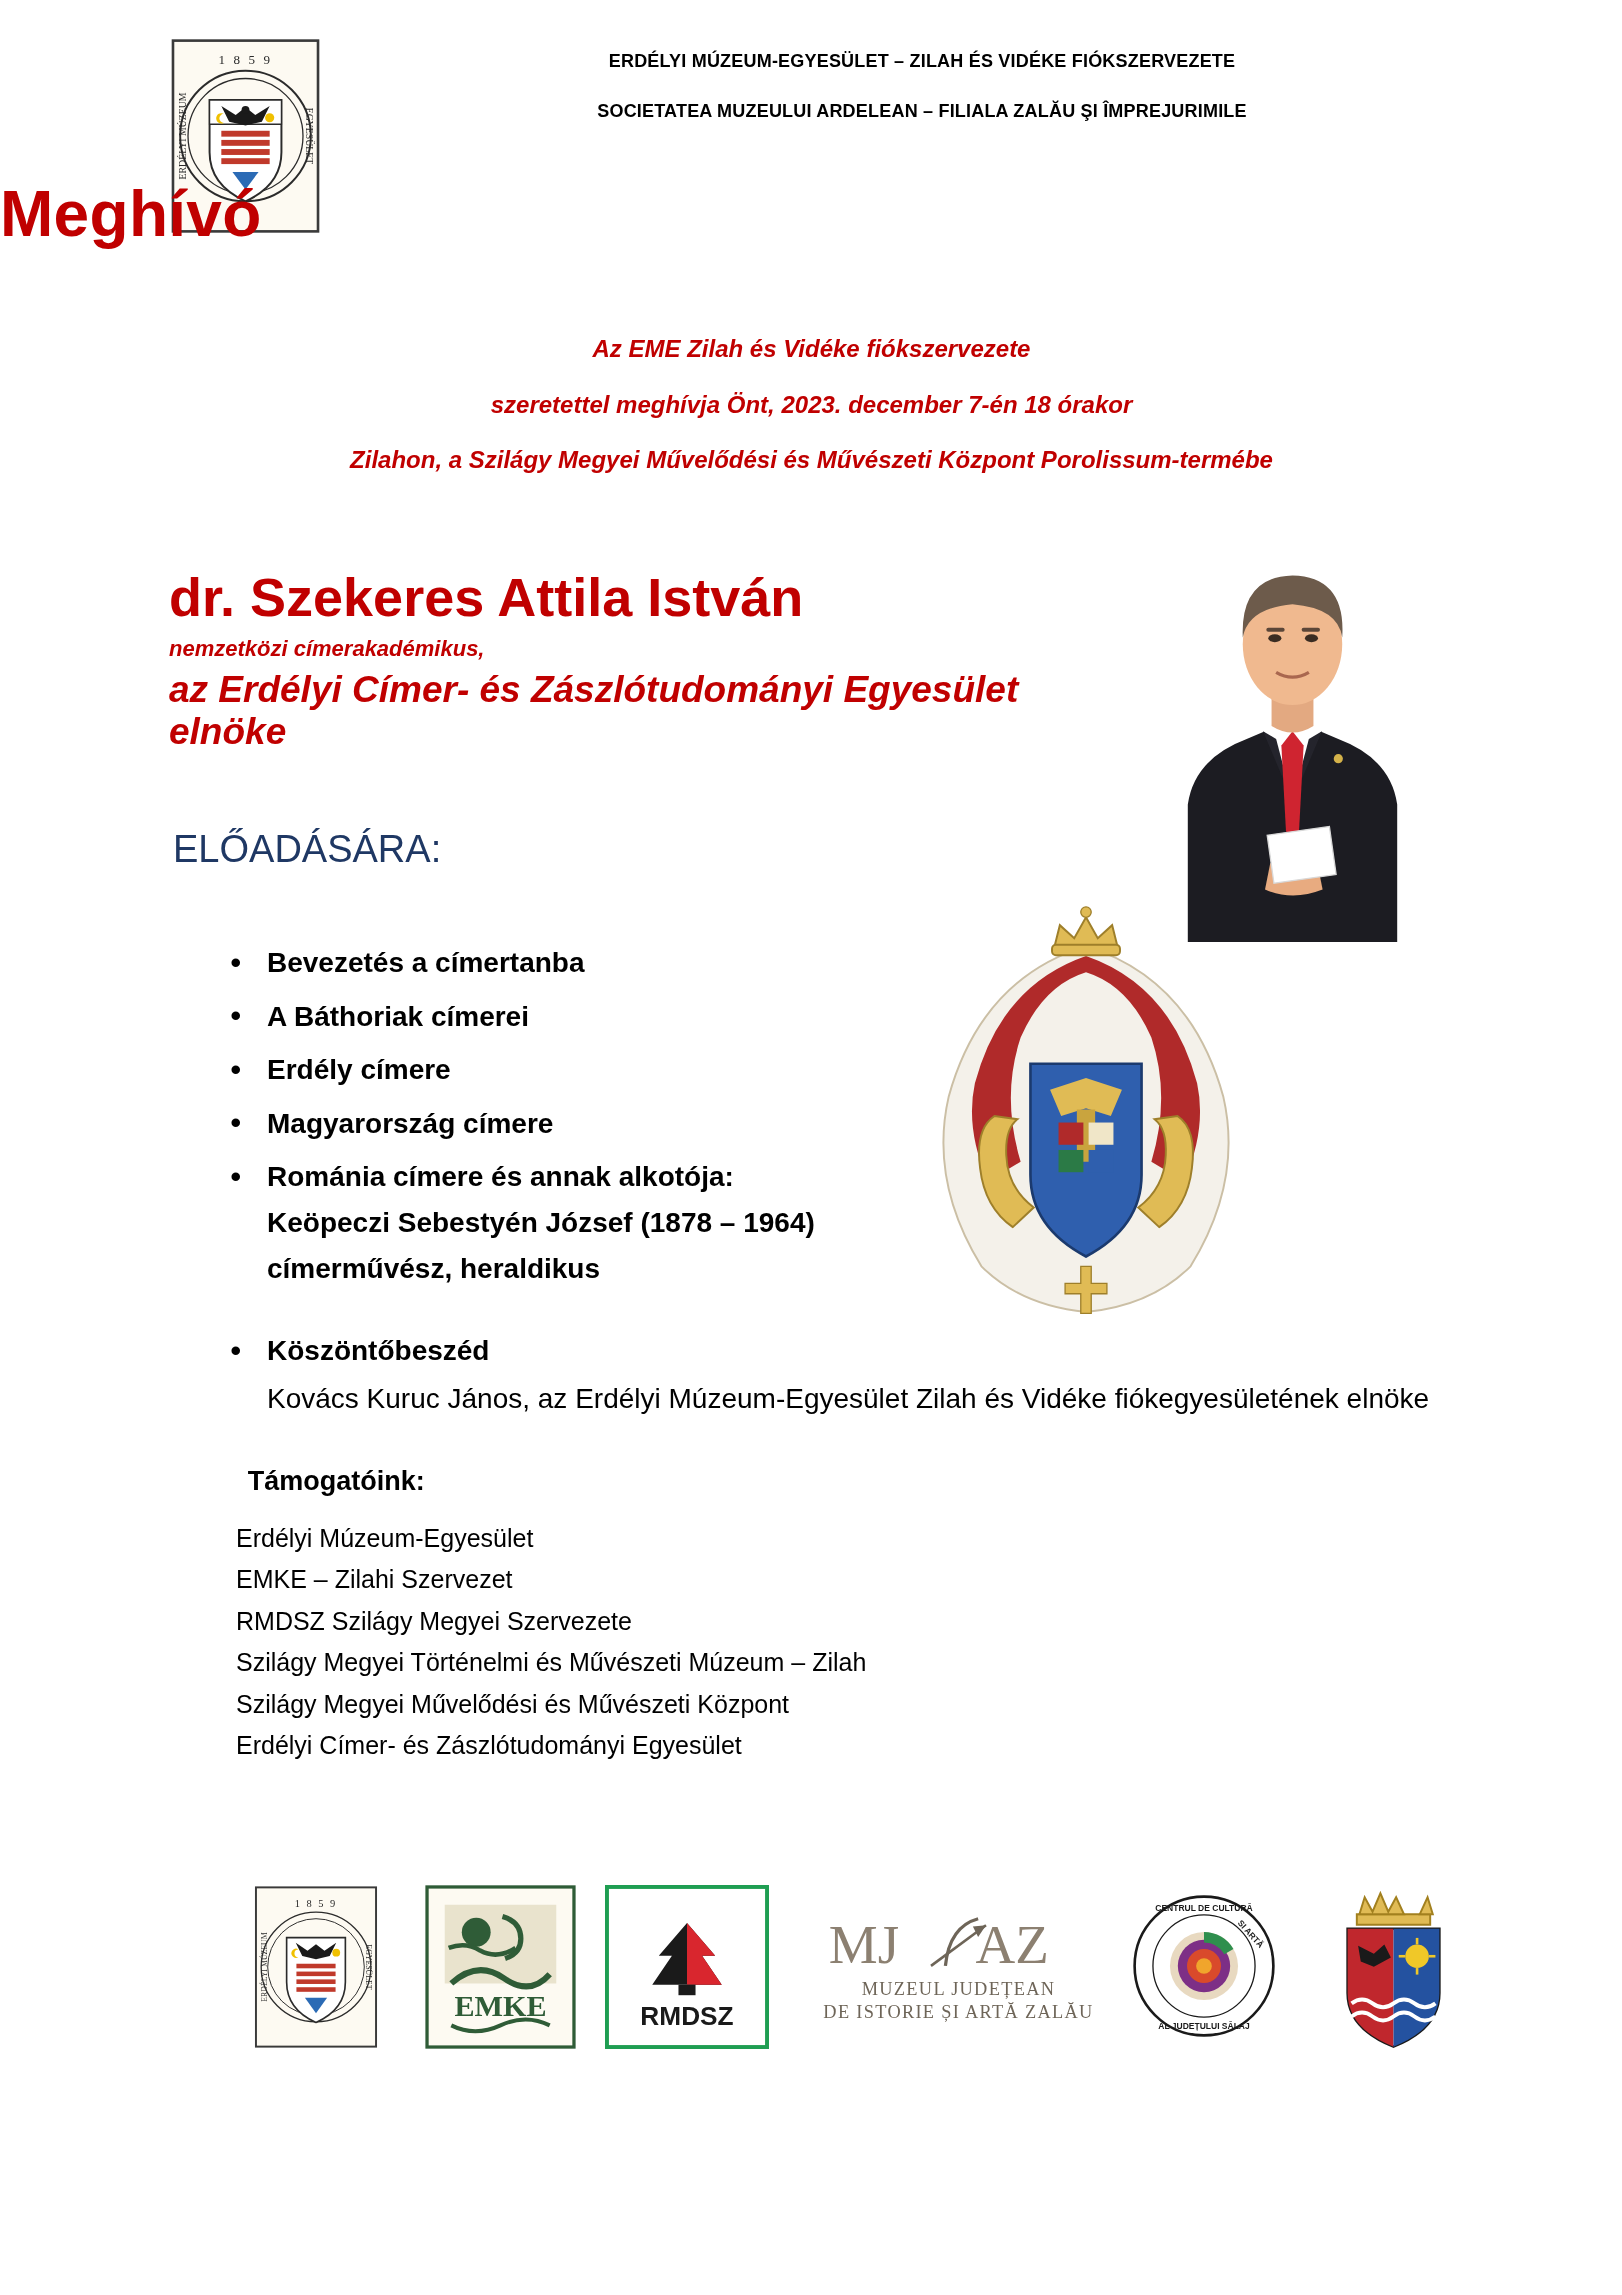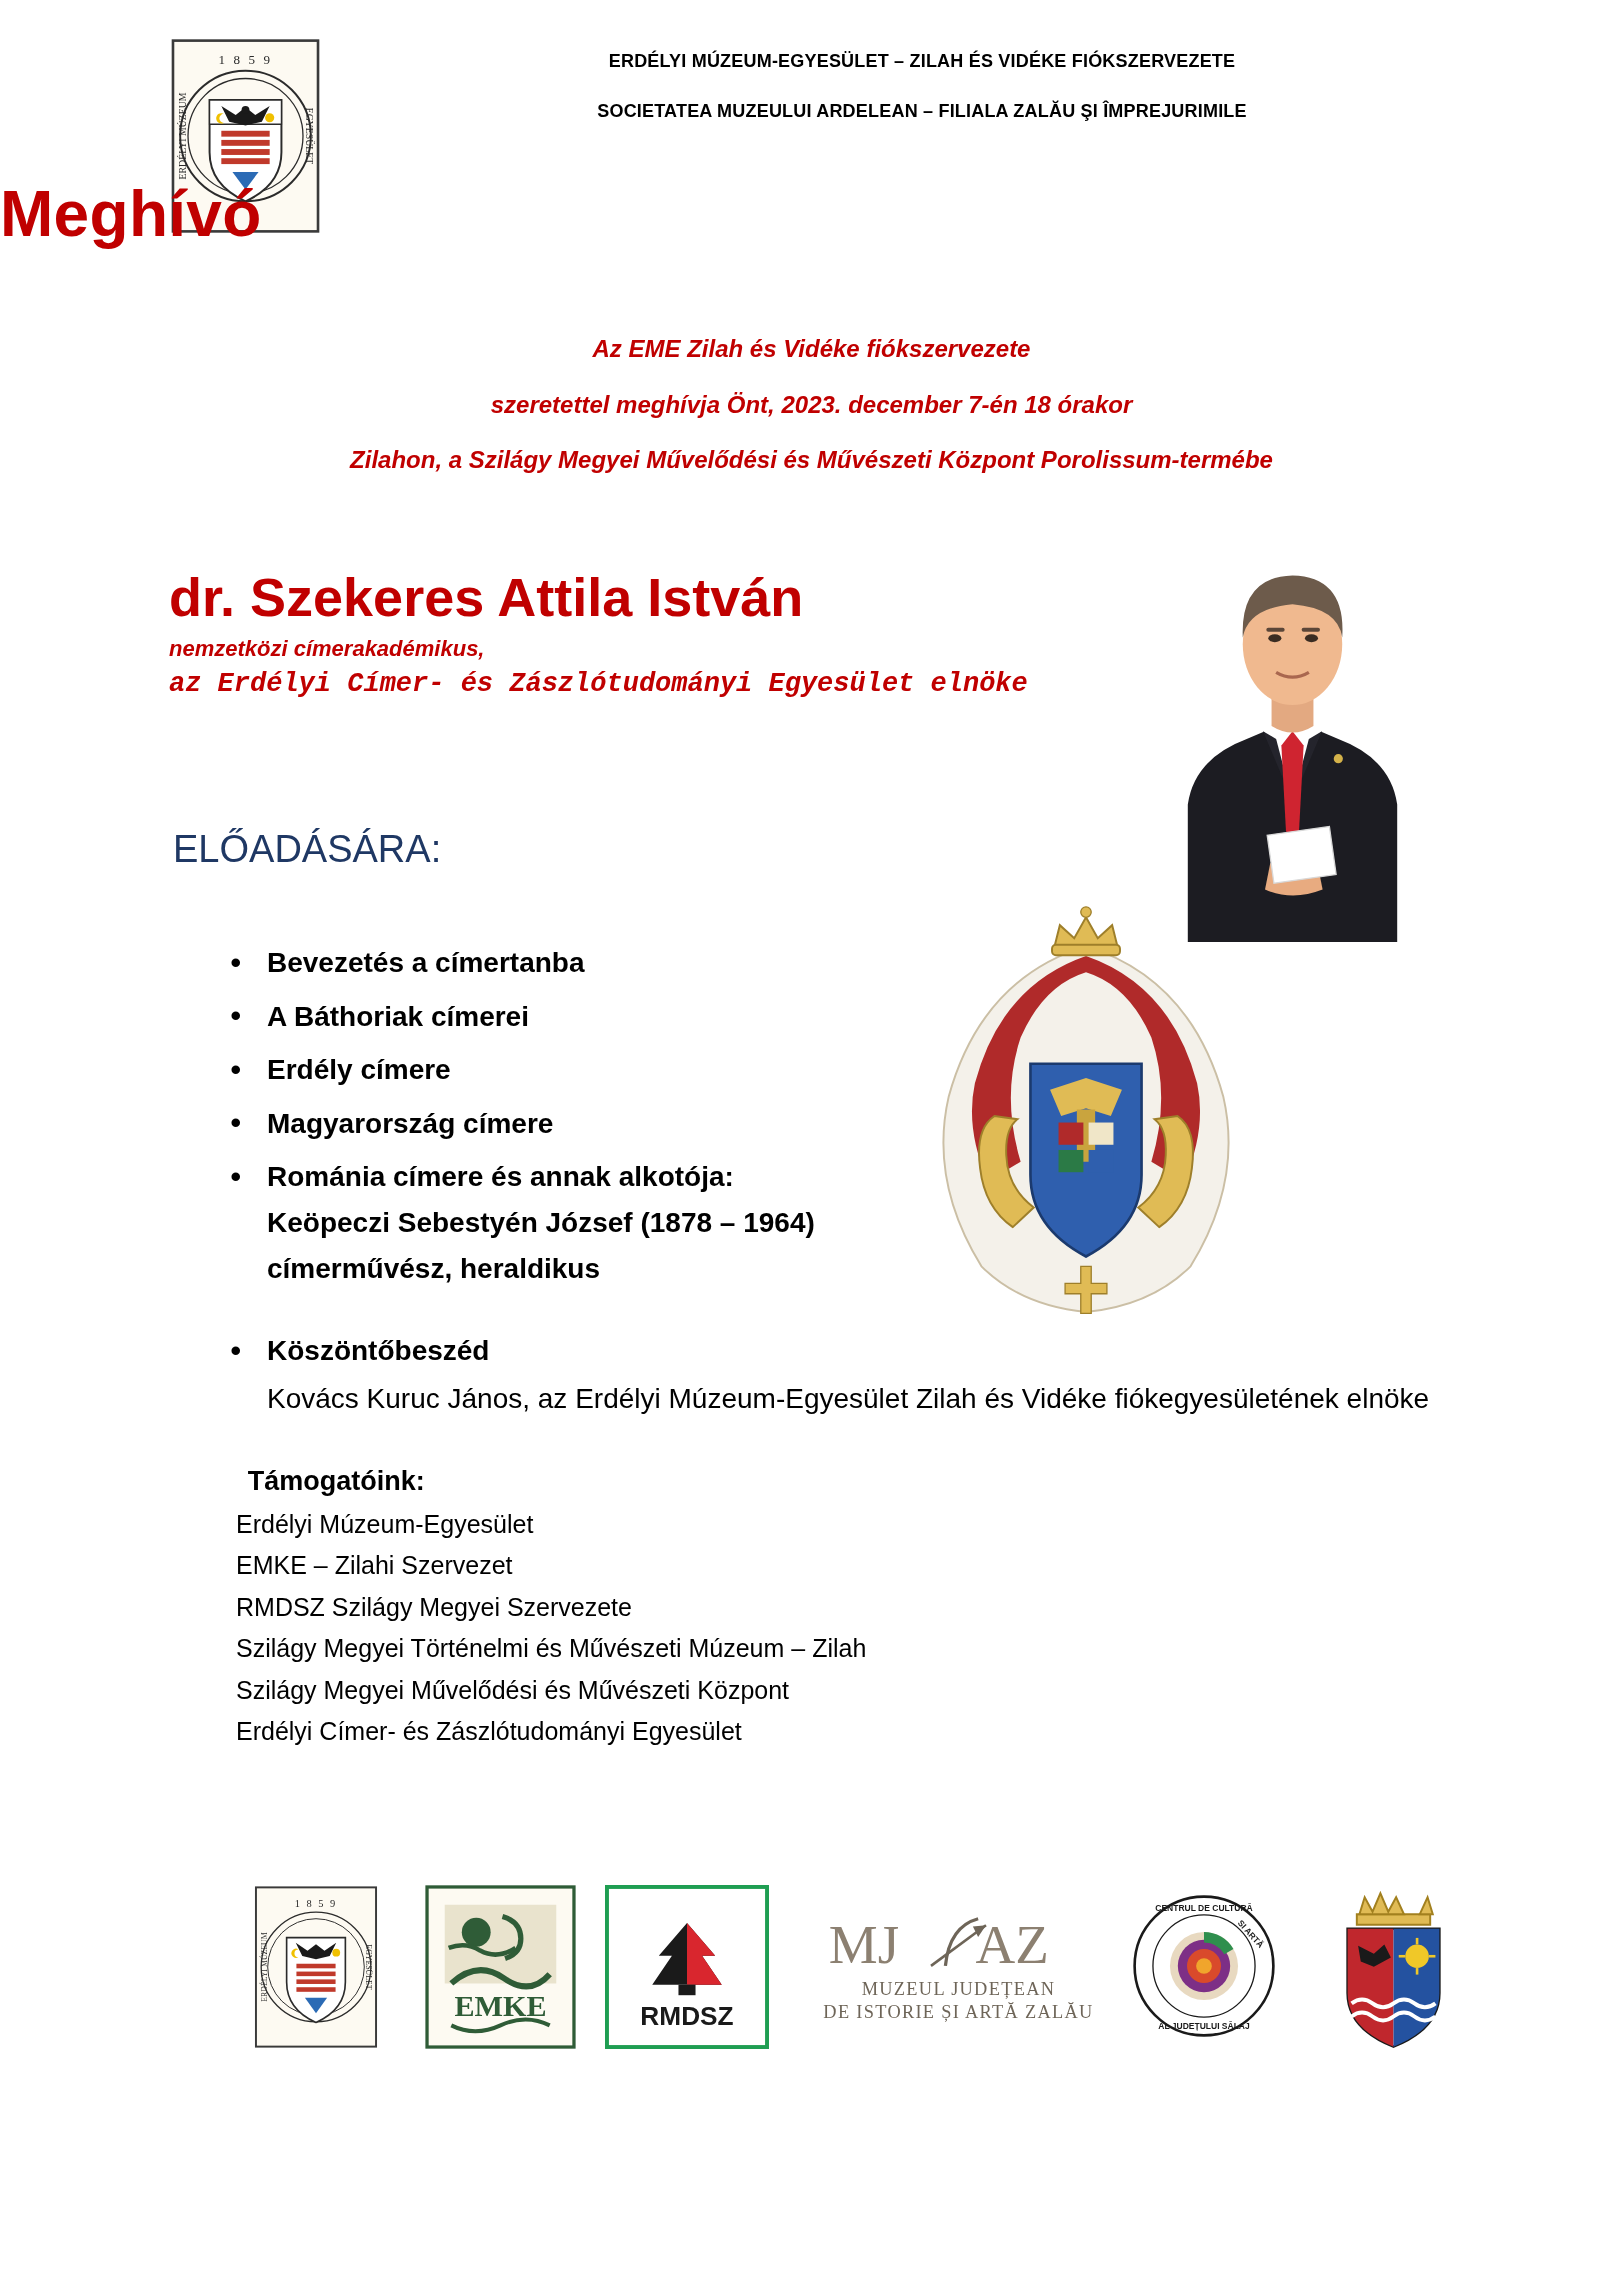--- a/index.html
+++ b/index.html
@@ -98,25 +98,24 @@
     margin-bottom: 10.5px;
   }
   .speaker-sub1 {
     font-size: 22px;
     font-weight: bold;
     font-style: italic;
     color: #C00000;
     margin-bottom: 6.5px;
   }
   .speaker-sub2 {
-    font-size: 27px;
+    font-size: 37px;
     font-weight: bold;
     font-style: italic;
     color: #C00000;
-    font-family: Liberation Mono, monospace;
   }
   .eloadasara {
     position: absolute;
     top: 828px;
     left: 173px;
     font-size: 38px;
     color: #1F3864;
   }
 
   
@@ -191,21 +190,21 @@
   
   .sponsors {
     position: absolute;
     top: 1466px;
     left: 236px;
     width: 1047px;
   }
   .sponsors .head {
     font-size: 27px;
     font-weight: bold;
-    margin-bottom: 13px;
+    margin-bottom: 27px;
     padding-left: 11.8px;
   }
   .sponsors .item {
     font-size: 25px;
     margin-bottom: 12.4px;
   }
 
   
   .footer-logos {
     position: absolute;

